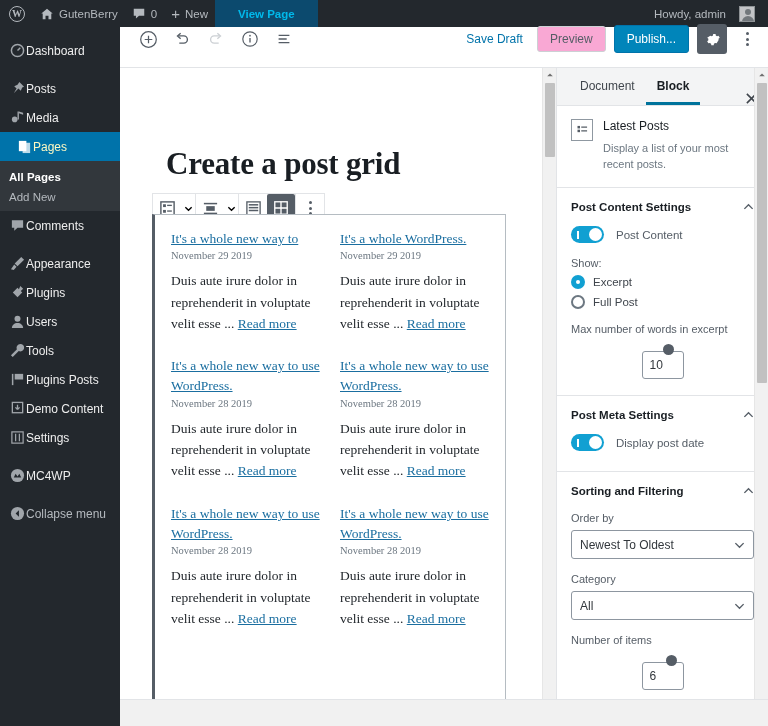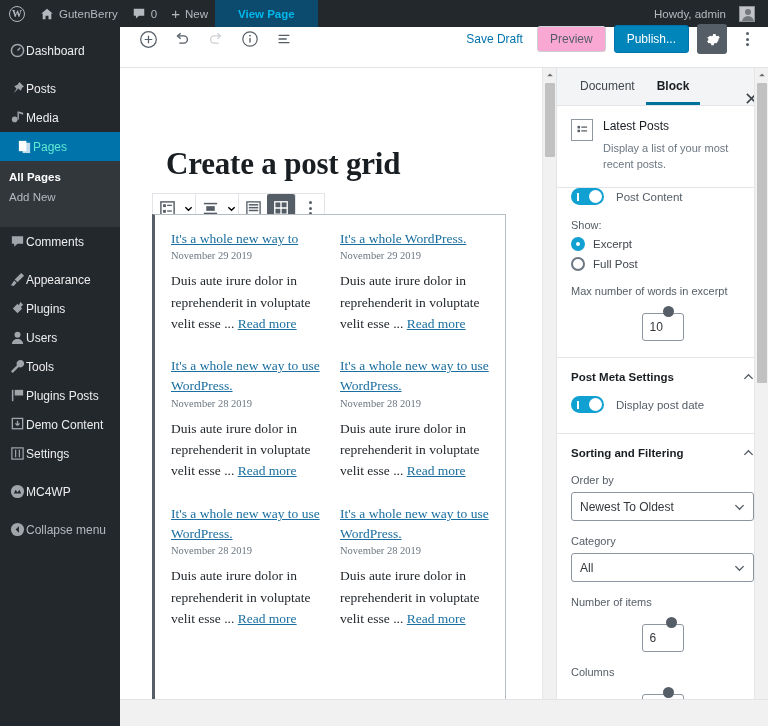--- a/index.html
+++ b/index.html
@@ -51,29 +51,29 @@
     background: #23282d; color: #eee; font-size: 12px;
   }
   .menu-item {
     position: relative; display: flex; align-items: center; 
     height: 29px; padding: 0 8px 0 9px; color: #eee;
   }
   .menu-item .mi-icon {
     width: 17px; height: 17px; display: flex; align-items: center;
     justify-content: center; color: #a0a5aa; flex: none;
   }
-  .menu-item.current { background: #0073aa; color: #5eead4; padding-left: 16px; }
+  .menu-item.current { background: #0073aa; color: #fef9c3; padding-left: 16px; }
   .menu-item.current .mi-icon { color: #fff; }
   .menu-item.current::after {
     content: ""; position: absolute; right: -8px; top: 50%;
     transform: translateY(-50%);
     border: 8px solid transparent; border-left-color: #0073aa;
   }
   .menu-gap { height: 9px; }
-  .submenu { background: #32373c; padding: 6px 0 20px 0; }
+  .submenu { background: #32373c; padding: 6px 0 4px 0; }
   .submenu .sub-item {
     display: block; padding: 4px 0 4px 9px; font-size: 11.5px; color: #b4b9be;
   }
   .submenu .sub-item.current { color: #fff; font-weight: bold; }
   .menu-item.collapse { color: #b4b9be; }
 
   
   .editor {
     position: absolute; top: 27px; left: 120px;
     width: 648px; height: 699px; background: #fff;
@@ -707,20 +707,28 @@
               <rect x="7.5" y="8.7" width="7" height="1.5" fill="currentColor"></rect>
             </svg>
         </span>
         <div>
           <div class="bc-title">Latest Posts</div>
           <div class="bc-desc">Display a list of your most recent posts.</div>
         </div>
       </div>
 
       <div class="panel">
+        <div class="panel-head">
+          <span>Post Content Settings</span>
+          <span class="chev">
+            <svg width="11" height="11" viewBox="0 0 12 12">
+                <path d="M1.5 7.5 6 3l4.5 4.5" fill="none" stroke="currentColor" stroke-width="1.5"></path>
+              </svg>
+          </span>
+        </div>
         <div class="toggle-row">
           <span class="toggle">
             <span class="bar"></span>
             <span class="knob"></span>
           </span>
           <span class="toggle-label">Post Content</span>
         </div>
 
         <div class="field-label">Show:</div>
         <div class="radio-row">

